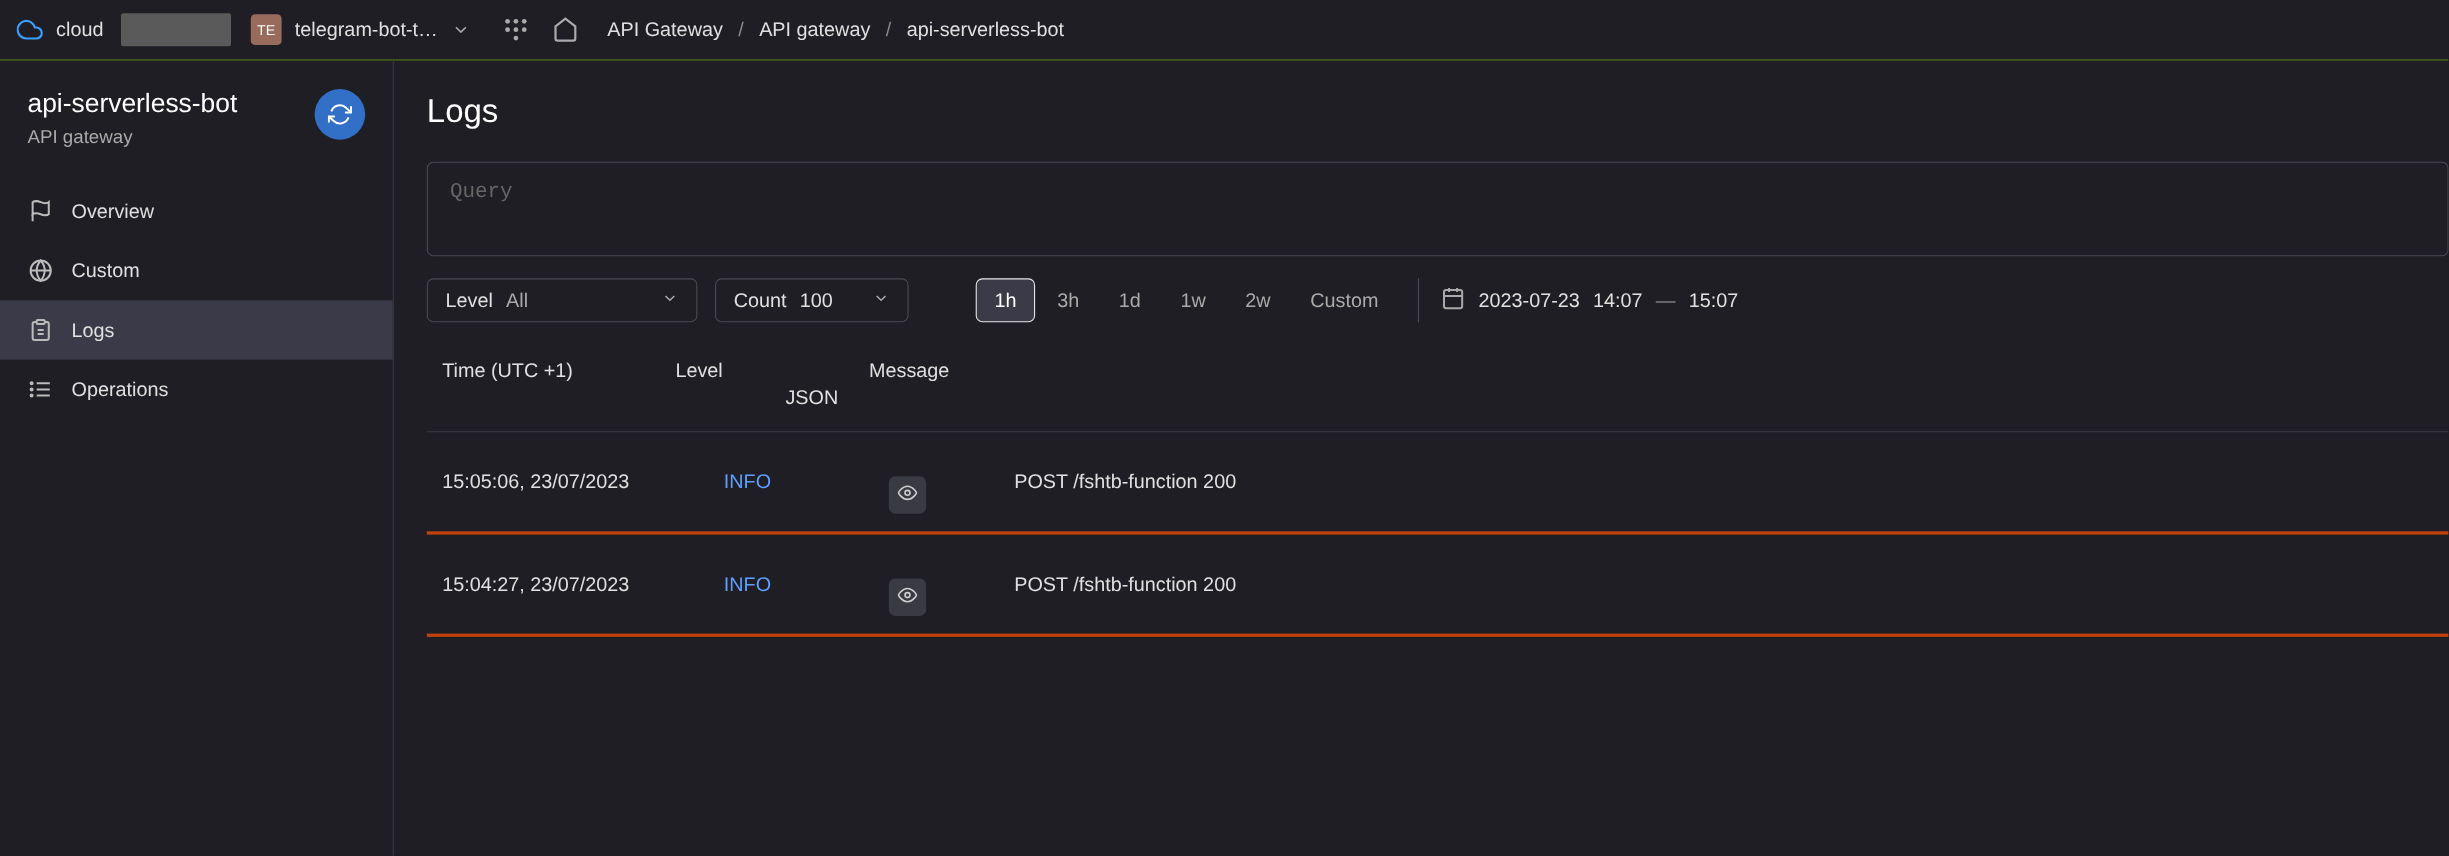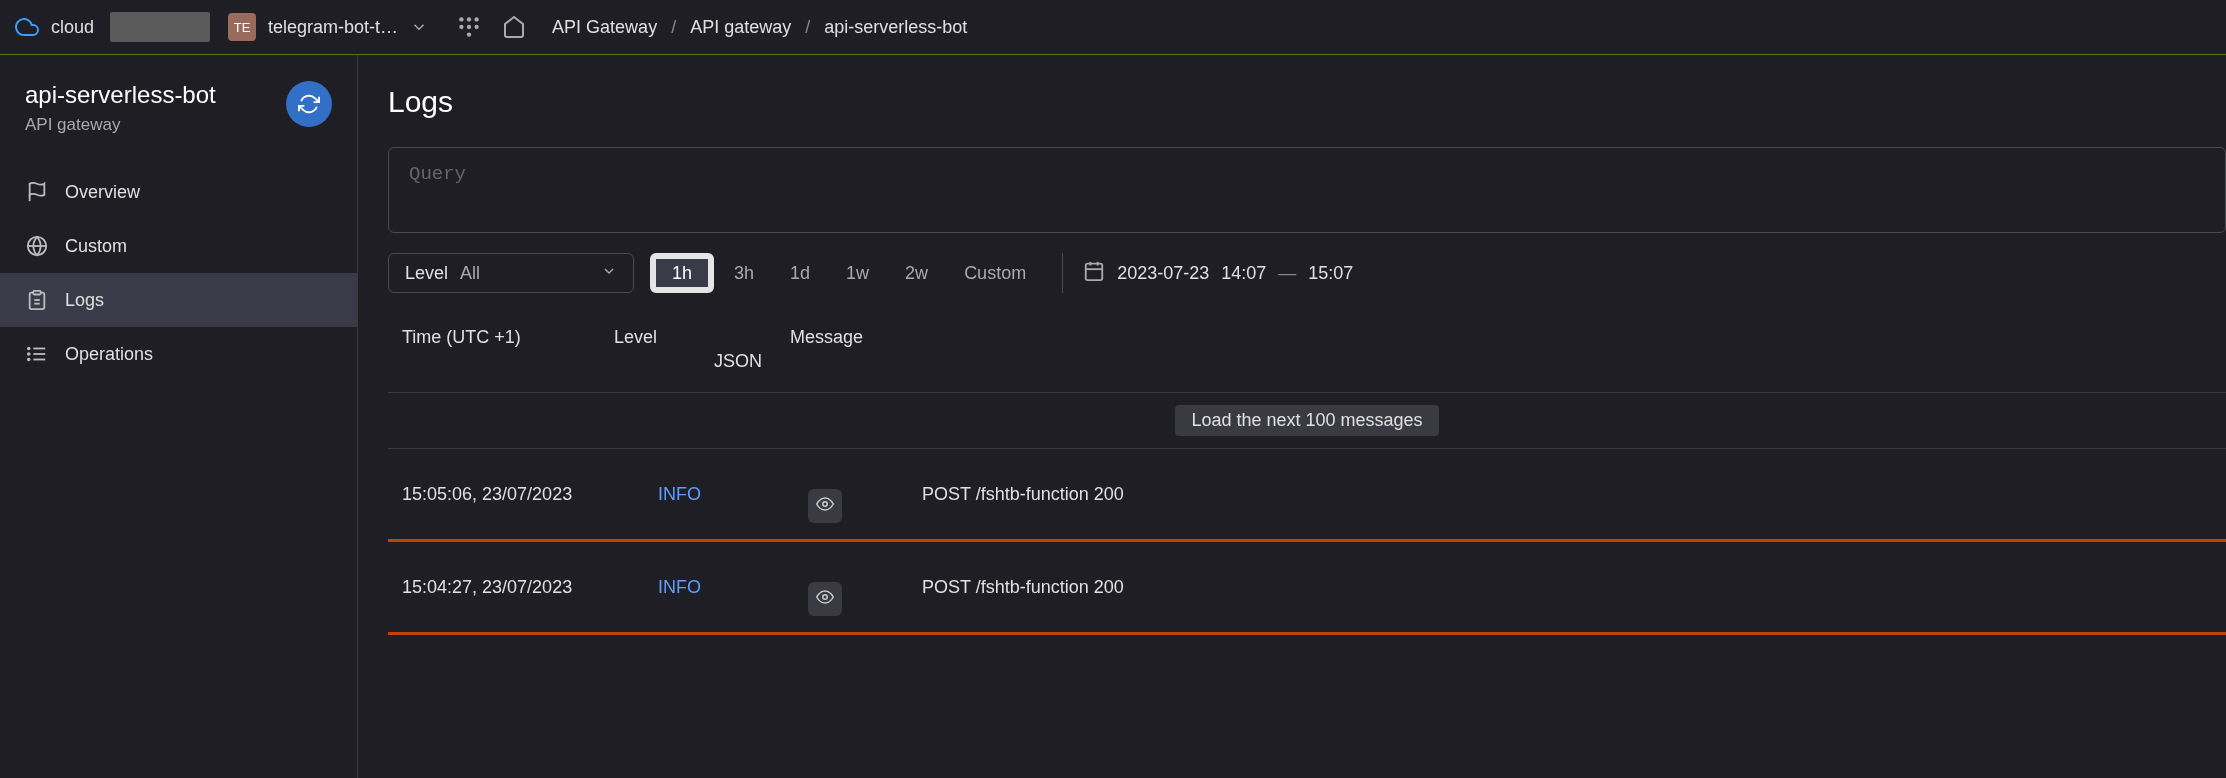--- a/index.html
+++ b/index.html
@@ -174,21 +174,22 @@
     .range-btn {
       padding: 8px 16px;
       border-radius: 6px;
       cursor: pointer;
       color: #aaa;
       height: 40px;
       display: flex;
       align-items: center;
     }
     .range-btn.outlined {
-      border: 6px solid #e5e5e5;
+      border: 1px solid #e5e5e5;
+      margin-left: 45px;
     }
     .range-btn.active {
       background: #3a3a48;
       color: #fff;
     }
     .divider-v {
       width: 1px;
       height: 40px;
       background: #4a4a52;
       margin: 0 4px;
@@ -354,20 +355,27 @@
     <div class="query-box">Query</div>
 
     <div class="filter-row">
       <div class="select-box" style="width:246px;">
         <span class="select-label">Level</span>
         <span class="select-value">All</span>
         <span style="margin-left:auto;color:#aaa;"><svg width="16" height="16" viewBox="0 0 24 24" fill="none" stroke="currentColor" stroke-width="2">
               <polyline points="6 9 12 15 18 9"></polyline>
             </svg></span>
       </div>
+      <div class="select-box" style="width:176px;">
+        <span class="select-label">Count</span>
+        <span class="select-value strong" style="margin-right:20px;">100</span>
+        <span style="margin-left:auto;color:#aaa;"><svg width="16" height="16" viewBox="0 0 24 24" fill="none" stroke="currentColor" stroke-width="2">
+              <polyline points="6 9 12 15 18 9"></polyline>
+            </svg></span>
+      </div>
       <div class="time-ranges">
         <div class="range-btn outlined active">1h</div>
         <div class="range-btn">3h</div>
         <div class="range-btn">1d</div>
         <div class="range-btn">1w</div>
         <div class="range-btn">2w</div>
         <div class="range-btn">Custom</div>
       </div>
       <div class="divider-v"></div>
       <div class="date-display">
@@ -384,23 +392,20 @@
       </div>
     </div>
 
     <div class="table-header">
       <div class="col-time">Time (UTC +1)</div>
       <div class="col-level">Level</div>
       <div class="col-json">JSON</div>
       <div class="col-message">Message</div>
     </div>
 
-    <div class="load-row">
-      <div class="load-btn">Load the next 100 messages</div>
-    </div>
 
     <div class="log-row">
       <div class="col-time">15:05:06, 23/07/2023</div>
       <div class="col-level level-info">INFO</div>
       <div class="col-json">
         <div class="json-eye">
           <span><svg width="18" height="18" viewBox="0 0 24 24" fill="none" stroke="#ccc" stroke-width="2">
                 <path d="M1 12s4-8 11-8 11 8 11 8-4 8-11 8-11-8-11-8z"></path>
                 <circle cx="12" cy="12" r="3"></circle>
               </svg></span>

